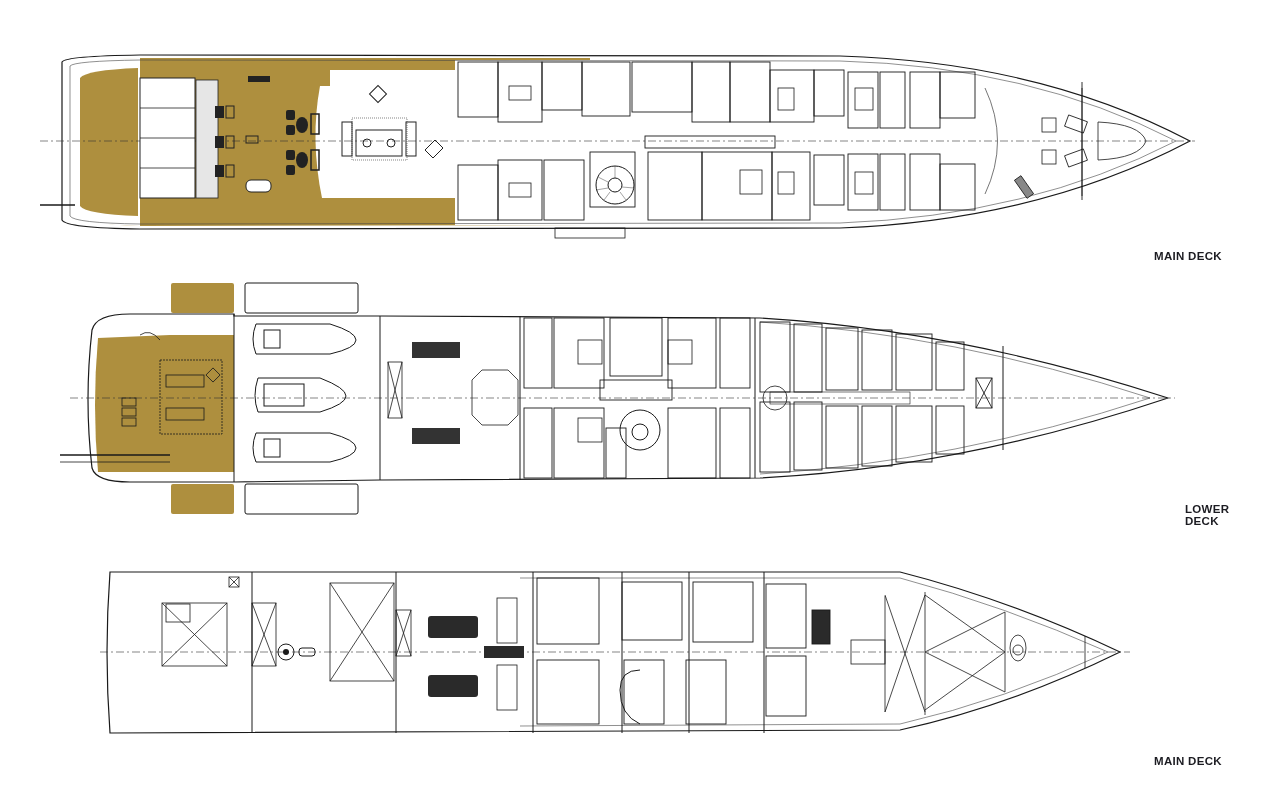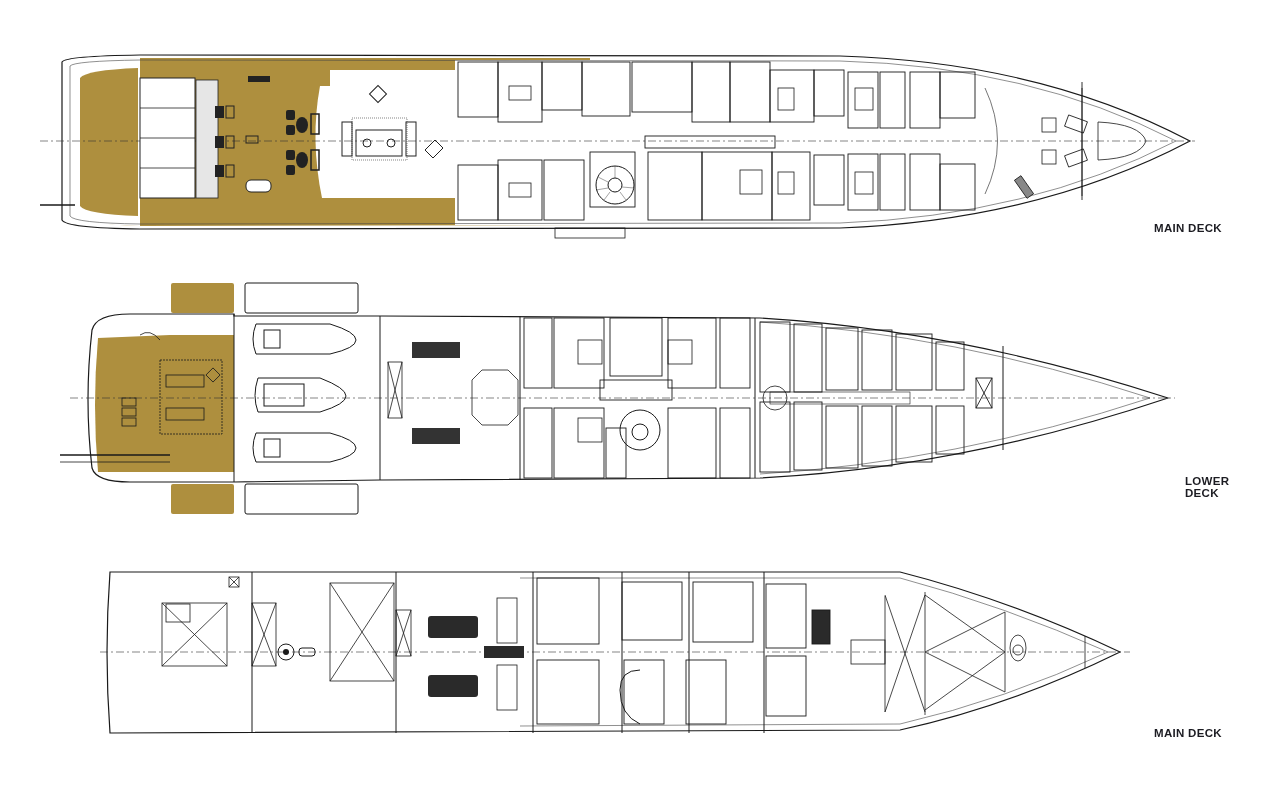--- a/index.html
+++ b/index.html
@@ -1,21 +1,21 @@
 <!DOCTYPE html>
 <html><head>
 <meta charset="utf-8">
 <style>
   html, body { margin: 0; padding: 0; background: #ffffff; }
   body { width: 1262px; height: 787px; position: relative; overflow: hidden;
          font-family: "Liberation Sans", sans-serif; }
   .deck { position: absolute; left: 0; width: 1262px; }
   .deck svg { position: absolute; left: 0; top: 0; }
   .deck-label { position: absolute; font-family: "Liberation Sans", sans-serif;
-                font-weight: 700; font-size: 11.5px; letter-spacing: 0.3px; color: #1c1c22; }
+                font-weight: 700; font-size: 11.5px; letter-spacing: 0.3px; color: #1c1c22; margin-top: 28px; }
 </style>
 </head>
 <body>
 
 <div class="deck" style="top:0;height:250px;">
   <svg width="1262" height="250" viewBox="0 0 1262 250">
 
     <path d="M78,68 Q80,60 140,58 L590,58 L590,225 L140,226 Q80,224 78,215 Z" fill="#AE8F3E"></path>
 
     <path d="M62,64 Q68,58 140,58 L140,226 Q68,224 62,214 Z" fill="#fff"></path>

